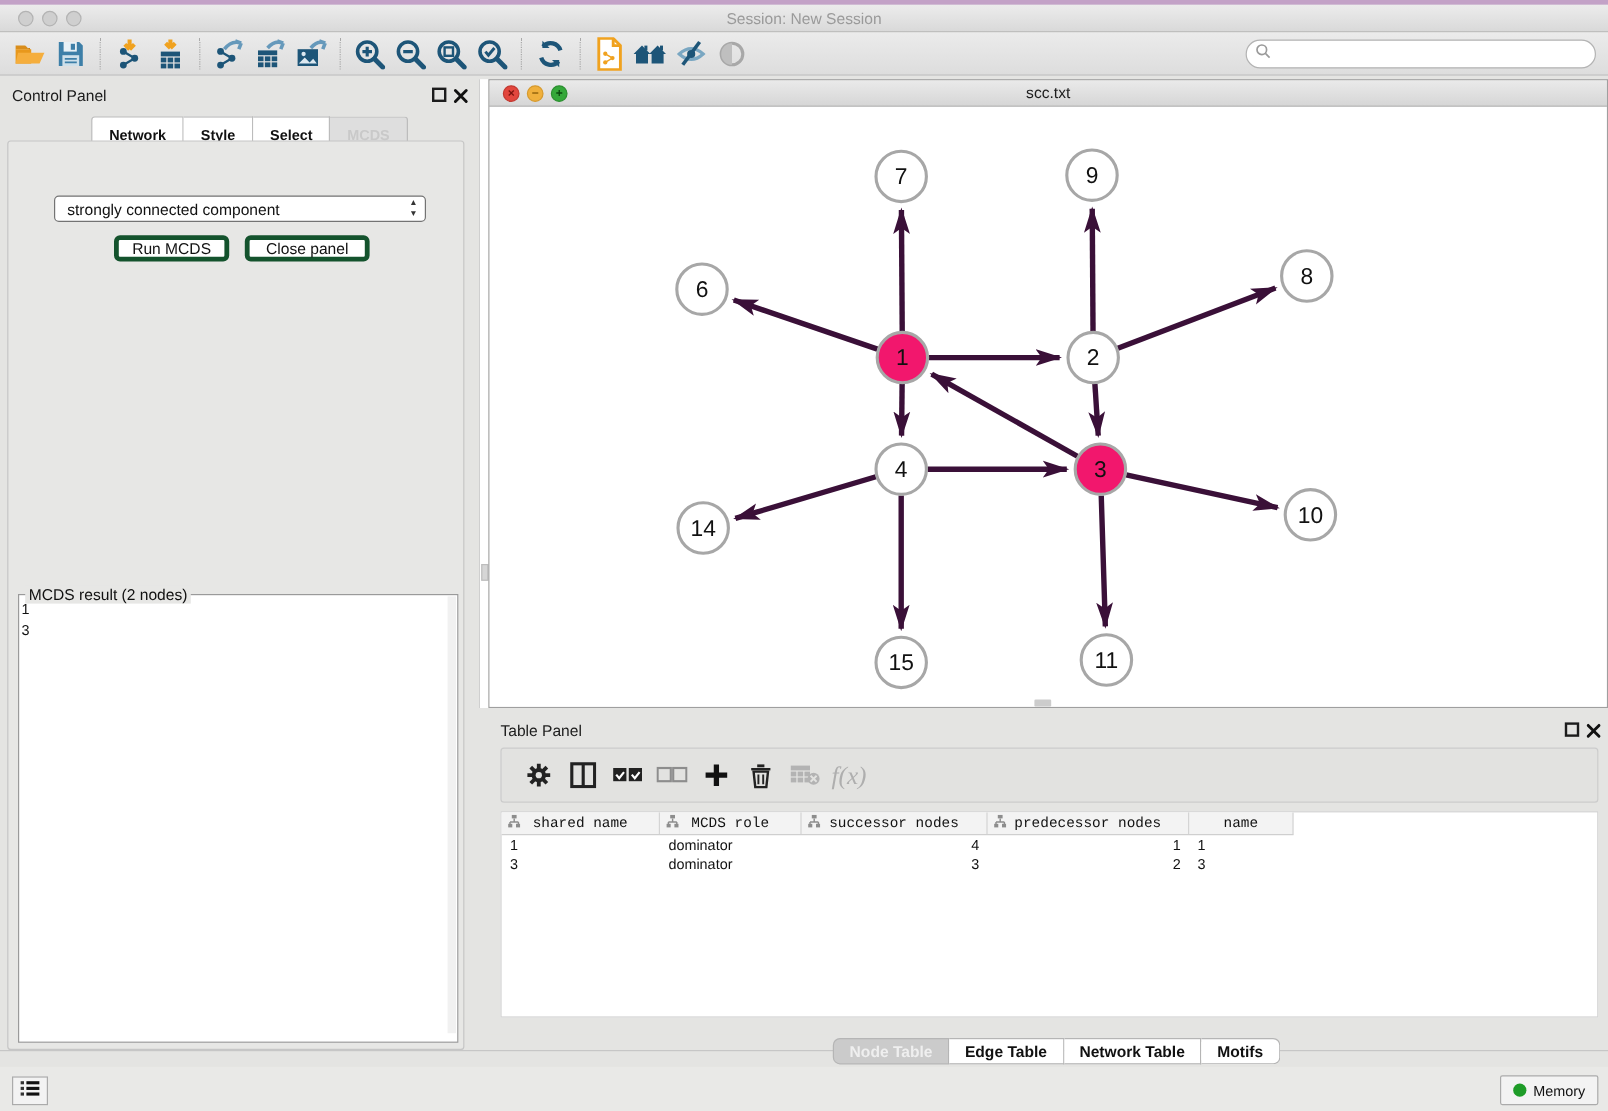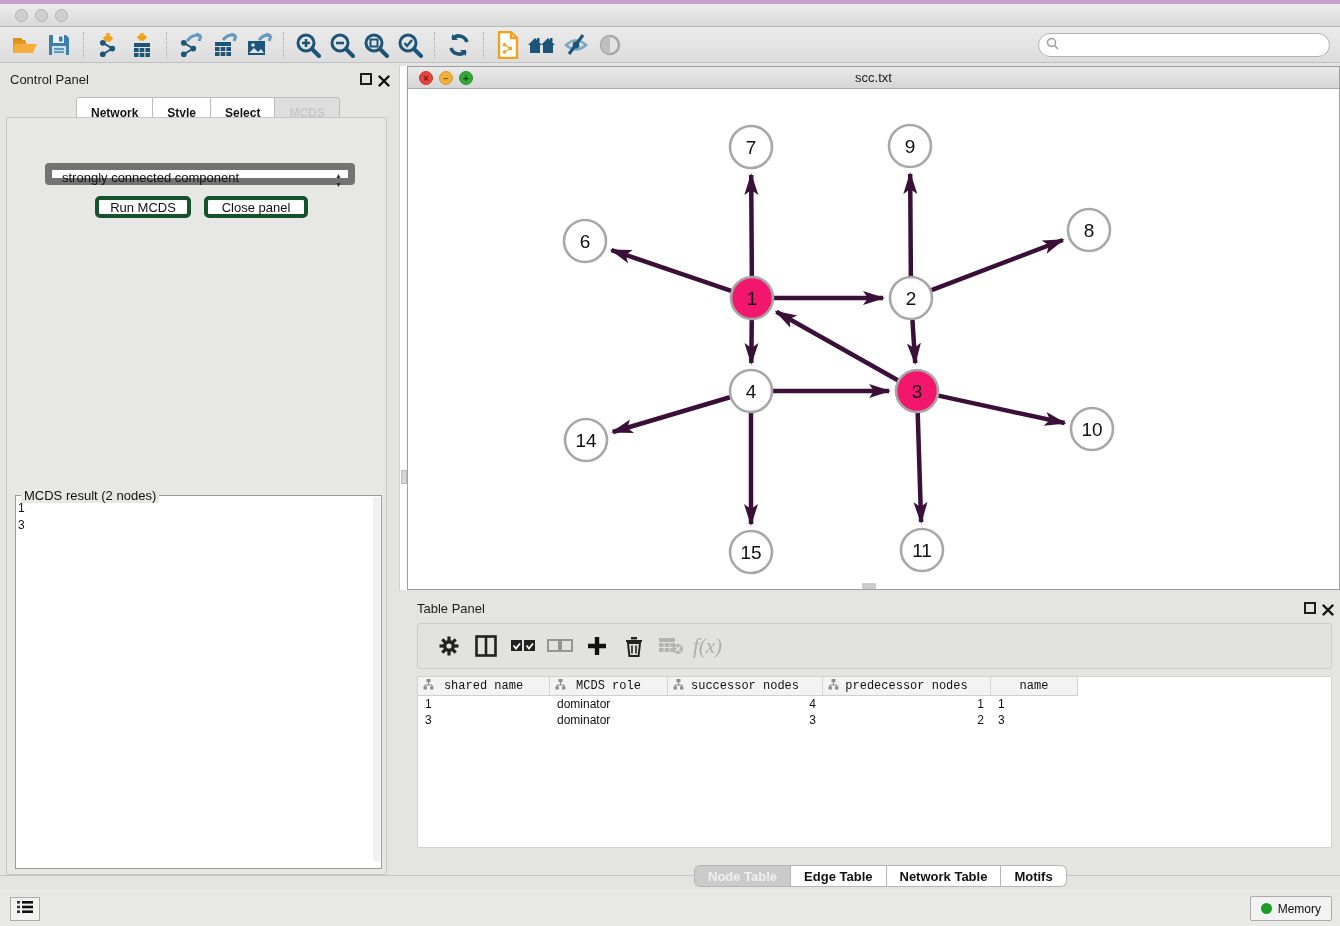--- a/index.html
+++ b/index.html
@@ -32,22 +32,22 @@
   .cp-tabs { position:absolute; left:76px; top:31px; display:flex; }
   .cp-tab { height:31px; padding:0 14px; background:#fff; border:1px solid #bcbcbc; border-left:none;
             font-size:12px; font-weight:700; color:#111; display:flex; align-items:center; }
   .cp-tab:first-child { border-left:1px solid #bcbcbc; border-radius:3px 0 0 3px; }
   .cp-tab:last-child { border-radius:0 3px 3px 0; }
   .cp-tab.disabled { background:#dedede; color:#c9c9c9; }
   .cp-body { position:absolute; left:6px; top:51px; width:381px; height:758px;
              background:#e7e7e5; border:1px solid #c6c6c6; border-radius:3px; }
   .opt-label { text-align:center; margin-top:20px; font-size:13px; color:#111; }
   .dropdown { position:absolute; left:38px; top:45px; width:310px; height:22px; background:#fff;
-              border:7px solid #737373; border-radius:4px; font-size:13px; color:#111;
-              display:flex; padding-left:10px; }
+              border:1px solid #737373; border-radius:4px; font-size:13px; color:#111;
+              display:flex; align-items:center; padding-left:10px; }
   .dd-stepper { position:absolute; right:6px; top:1px; font-size:7px; color:#333; line-height:9px; text-align:center; }
   .cp-btn { position:absolute; top:78px; height:22px; background:#fff; border:4px solid #14532d;
             border-radius:5px; font-size:13px; color:#111; display:flex; align-items:center; justify-content:center; }
   .result-box { position:absolute; left:8px; top:377px; width:367px; height:374px;
                 border:1px solid #9a9a9a; background:#fff; }
   .result-legend { position:absolute; left:5px; top:-8px; background:#e7e7e5; padding:0 3px; font-size:13px; color:#111; }
   .result-text { position:absolute; left:2px; top:4px; font-size:12px; color:#111; line-height:17px; white-space:pre; }
   .result-scroll { position:absolute; right:1px; top:1px; width:7px; height:364px; background:#f1f1f1; }
 
   
@@ -96,20 +96,21 @@
   .mem-dot { width:11px; height:11px; border-radius:50%; background:#1e9c28; }
 </style>
 </head>
 <body>
 
 <div class="mac-strip"></div>
 <div class="titlebar">
   <div class="traffic" style="left:15px"></div>
   <div class="traffic" style="left:35px"></div>
   <div class="traffic" style="left:55px"></div>
+  <div class="title-text">Session: New Session</div>
 </div>
 
 <div class="toolbar" id="main-toolbar">
   <div class="tb-icon">
       <svg width="28" height="24" viewBox="0 0 28 24">
         <path d="M2 6 h9 l3 3 h0 v-2 h0 z" fill="#c77f16"></path>
      <path d="M2 5 h8 l3 3 h-11 z" fill="#d98d1b"></path>
         <rect x="2" y="8" width="13" height="12" fill="#e8981c"></rect>
      <path d="M4 11 h22 l-4 9 H2 z" fill="#f5ae3d"></path>
       </svg>

